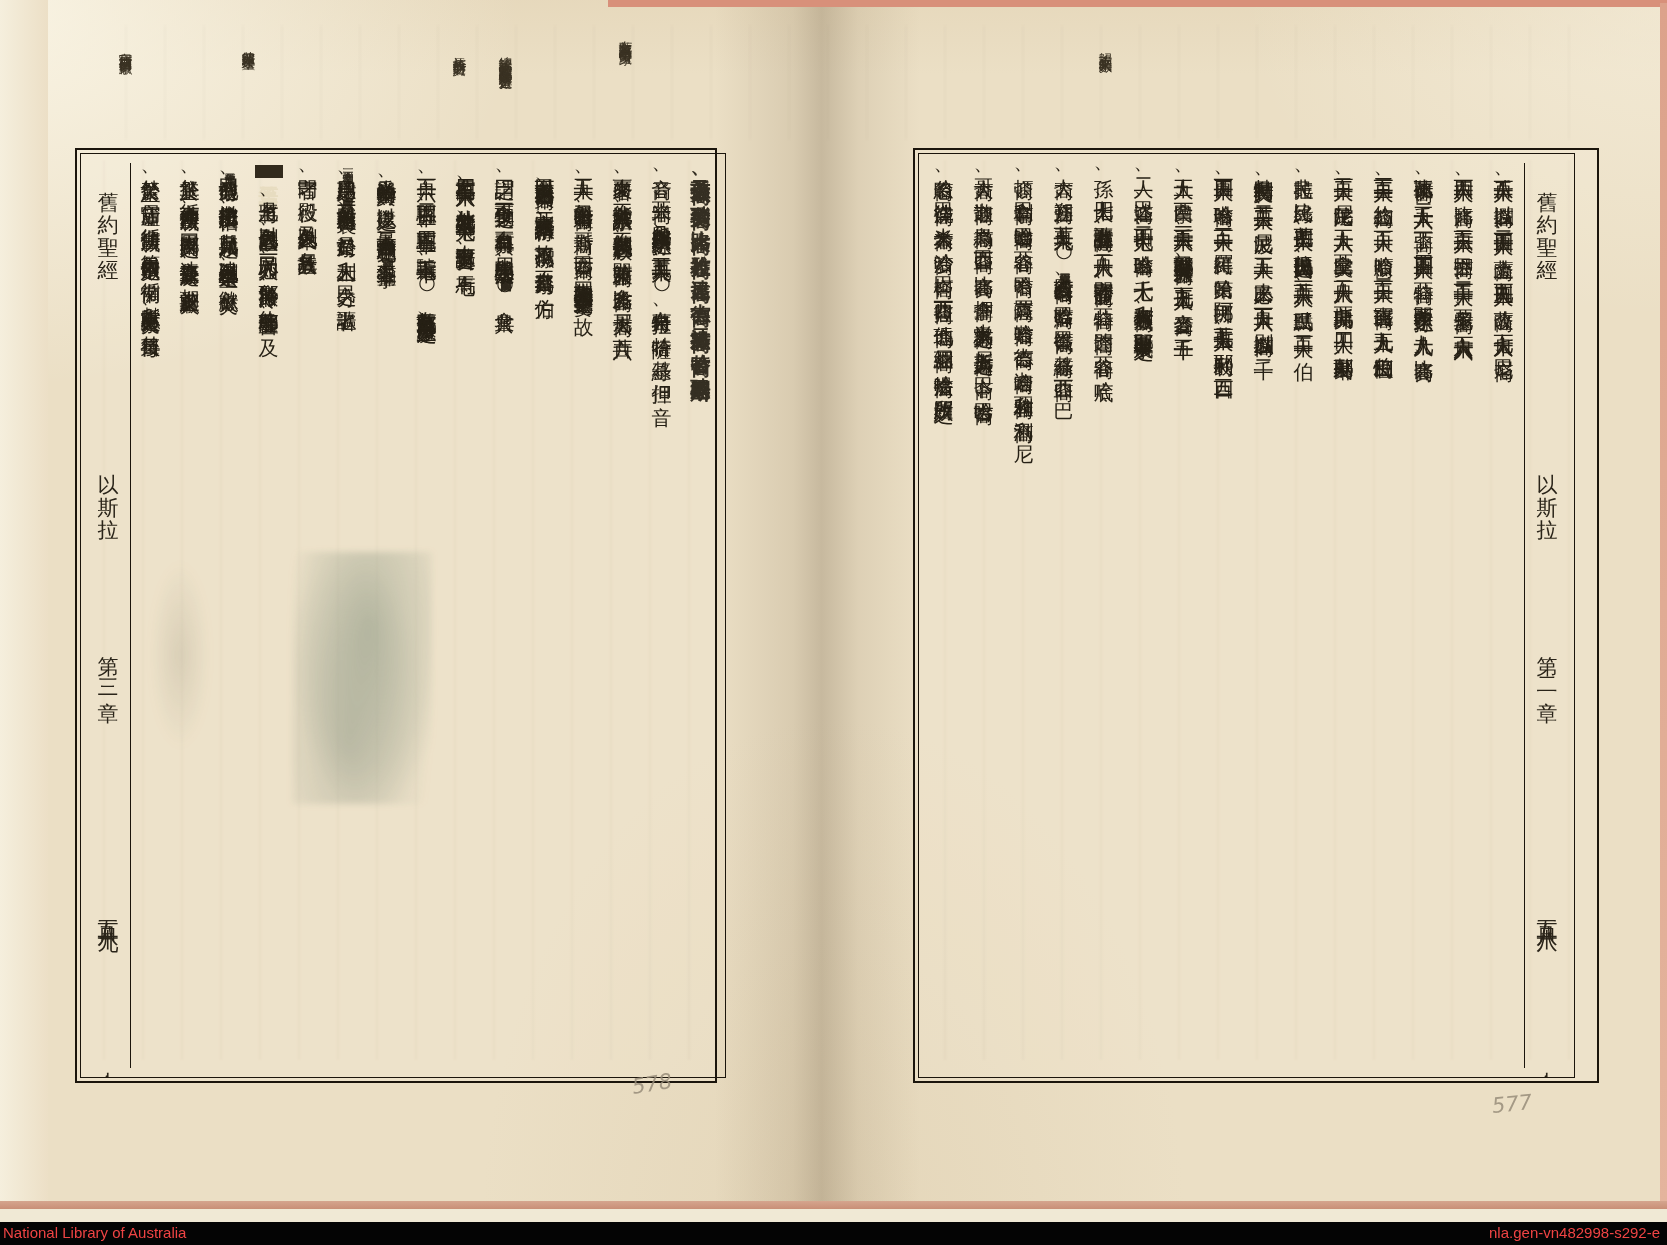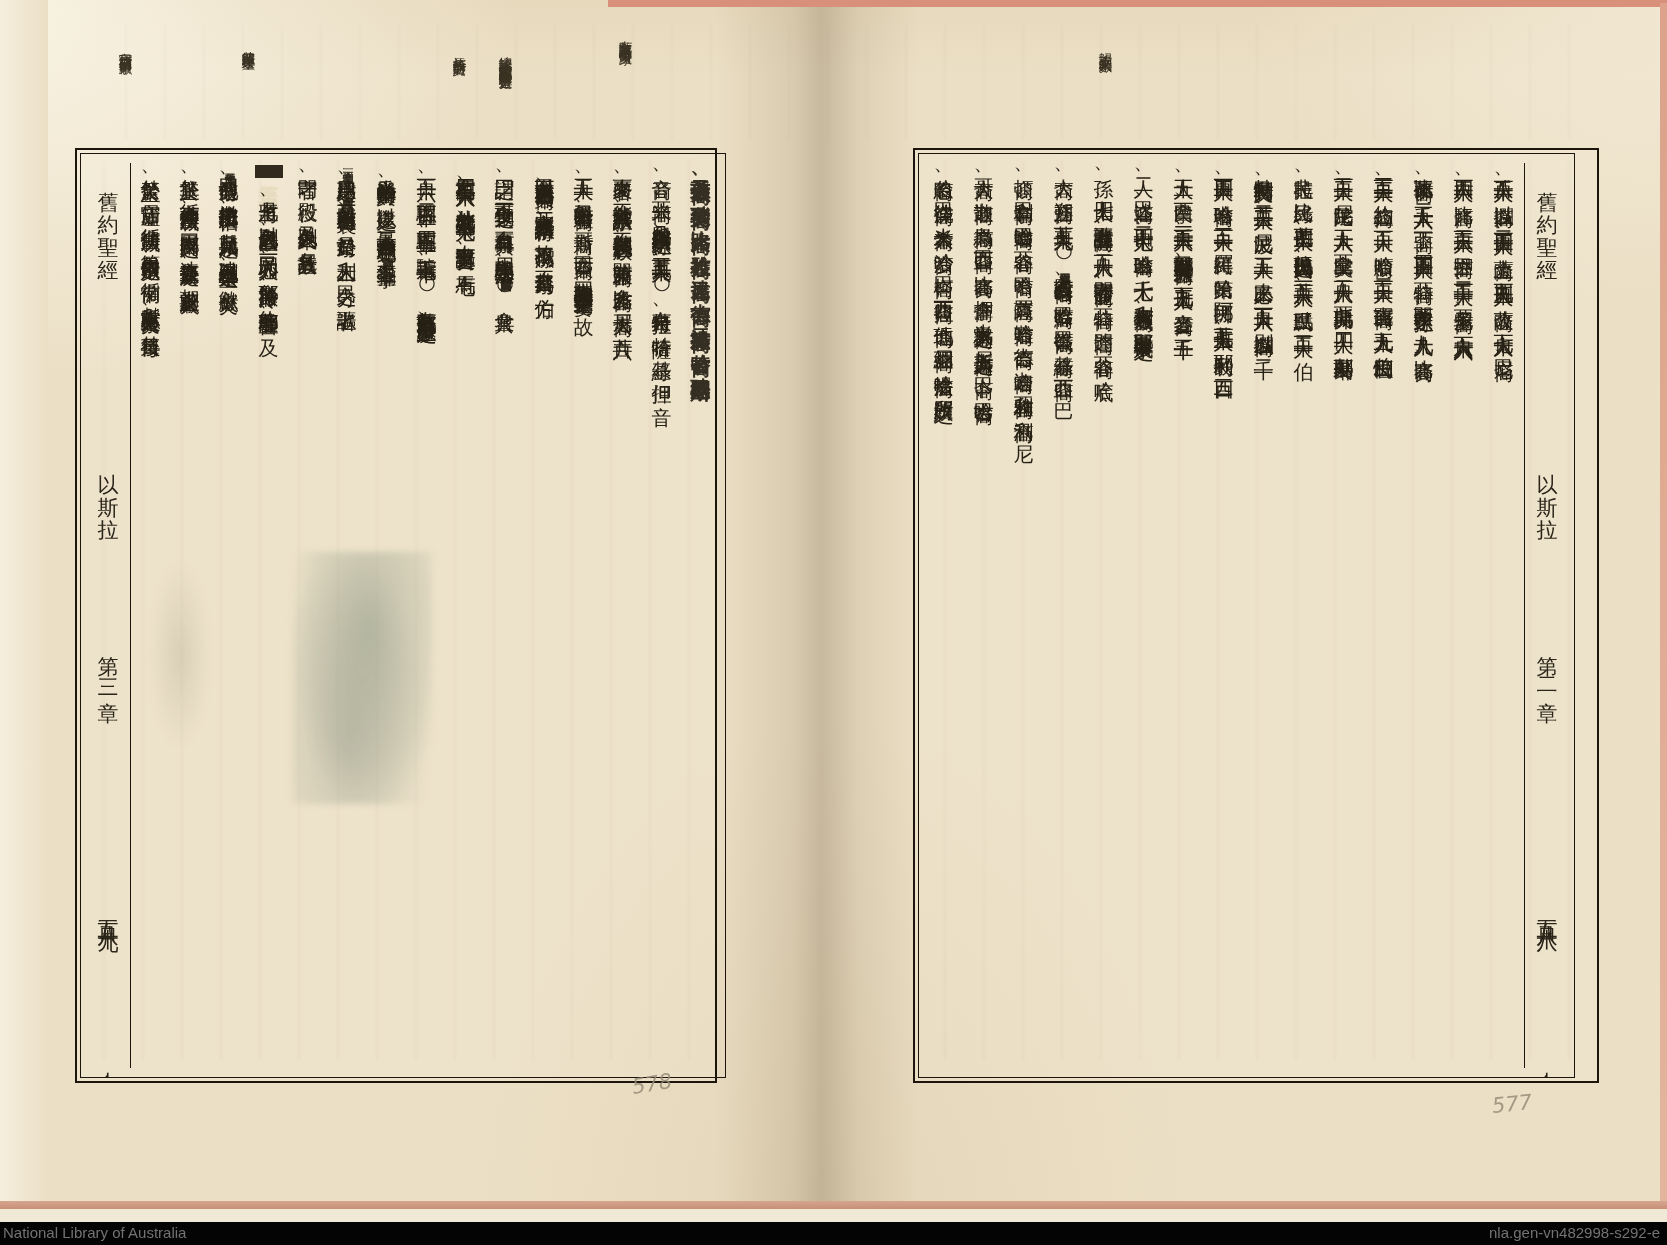--- a/index.html
+++ b/index.html
@@ -71,21 +71,21 @@
   .mn-feast{left:118px;top:42px;}
   .mn-levites{left:1098px;top:42px;}
 
   
   .pencil{position:absolute;color:#97executive;color:#988d7a;font-size:21px;opacity:.85;font-style:italic;}
   .pencil-left{left:632px;top:1072px;transform:rotate(-9deg);}
   .pencil-right{left:1492px;top:1092px;transform:rotate(-6deg);}
 
   
   .footer{position:absolute;left:0;top:1222px;width:1667px;height:23px;background:#040404;}
-  .footer span{position:absolute;top:2px;color:#737373;font-size:15px;font-family:"Liberation Sans",sans-serif;}
+  .footer span{position:absolute;top:2px;color:#ef4444;font-size:15px;font-family:"Liberation Sans",sans-serif;}
   .footer .f-left{left:3px;}
   .footer .f-right{right:7px;}
 </style>
 </head>
 <body>
 
 <div class="paper-vignette"></div>
 <div class="gutter-shadow"></div>
 <div class="edge-left-light"></div>
 <div class="edge-top"></div>

